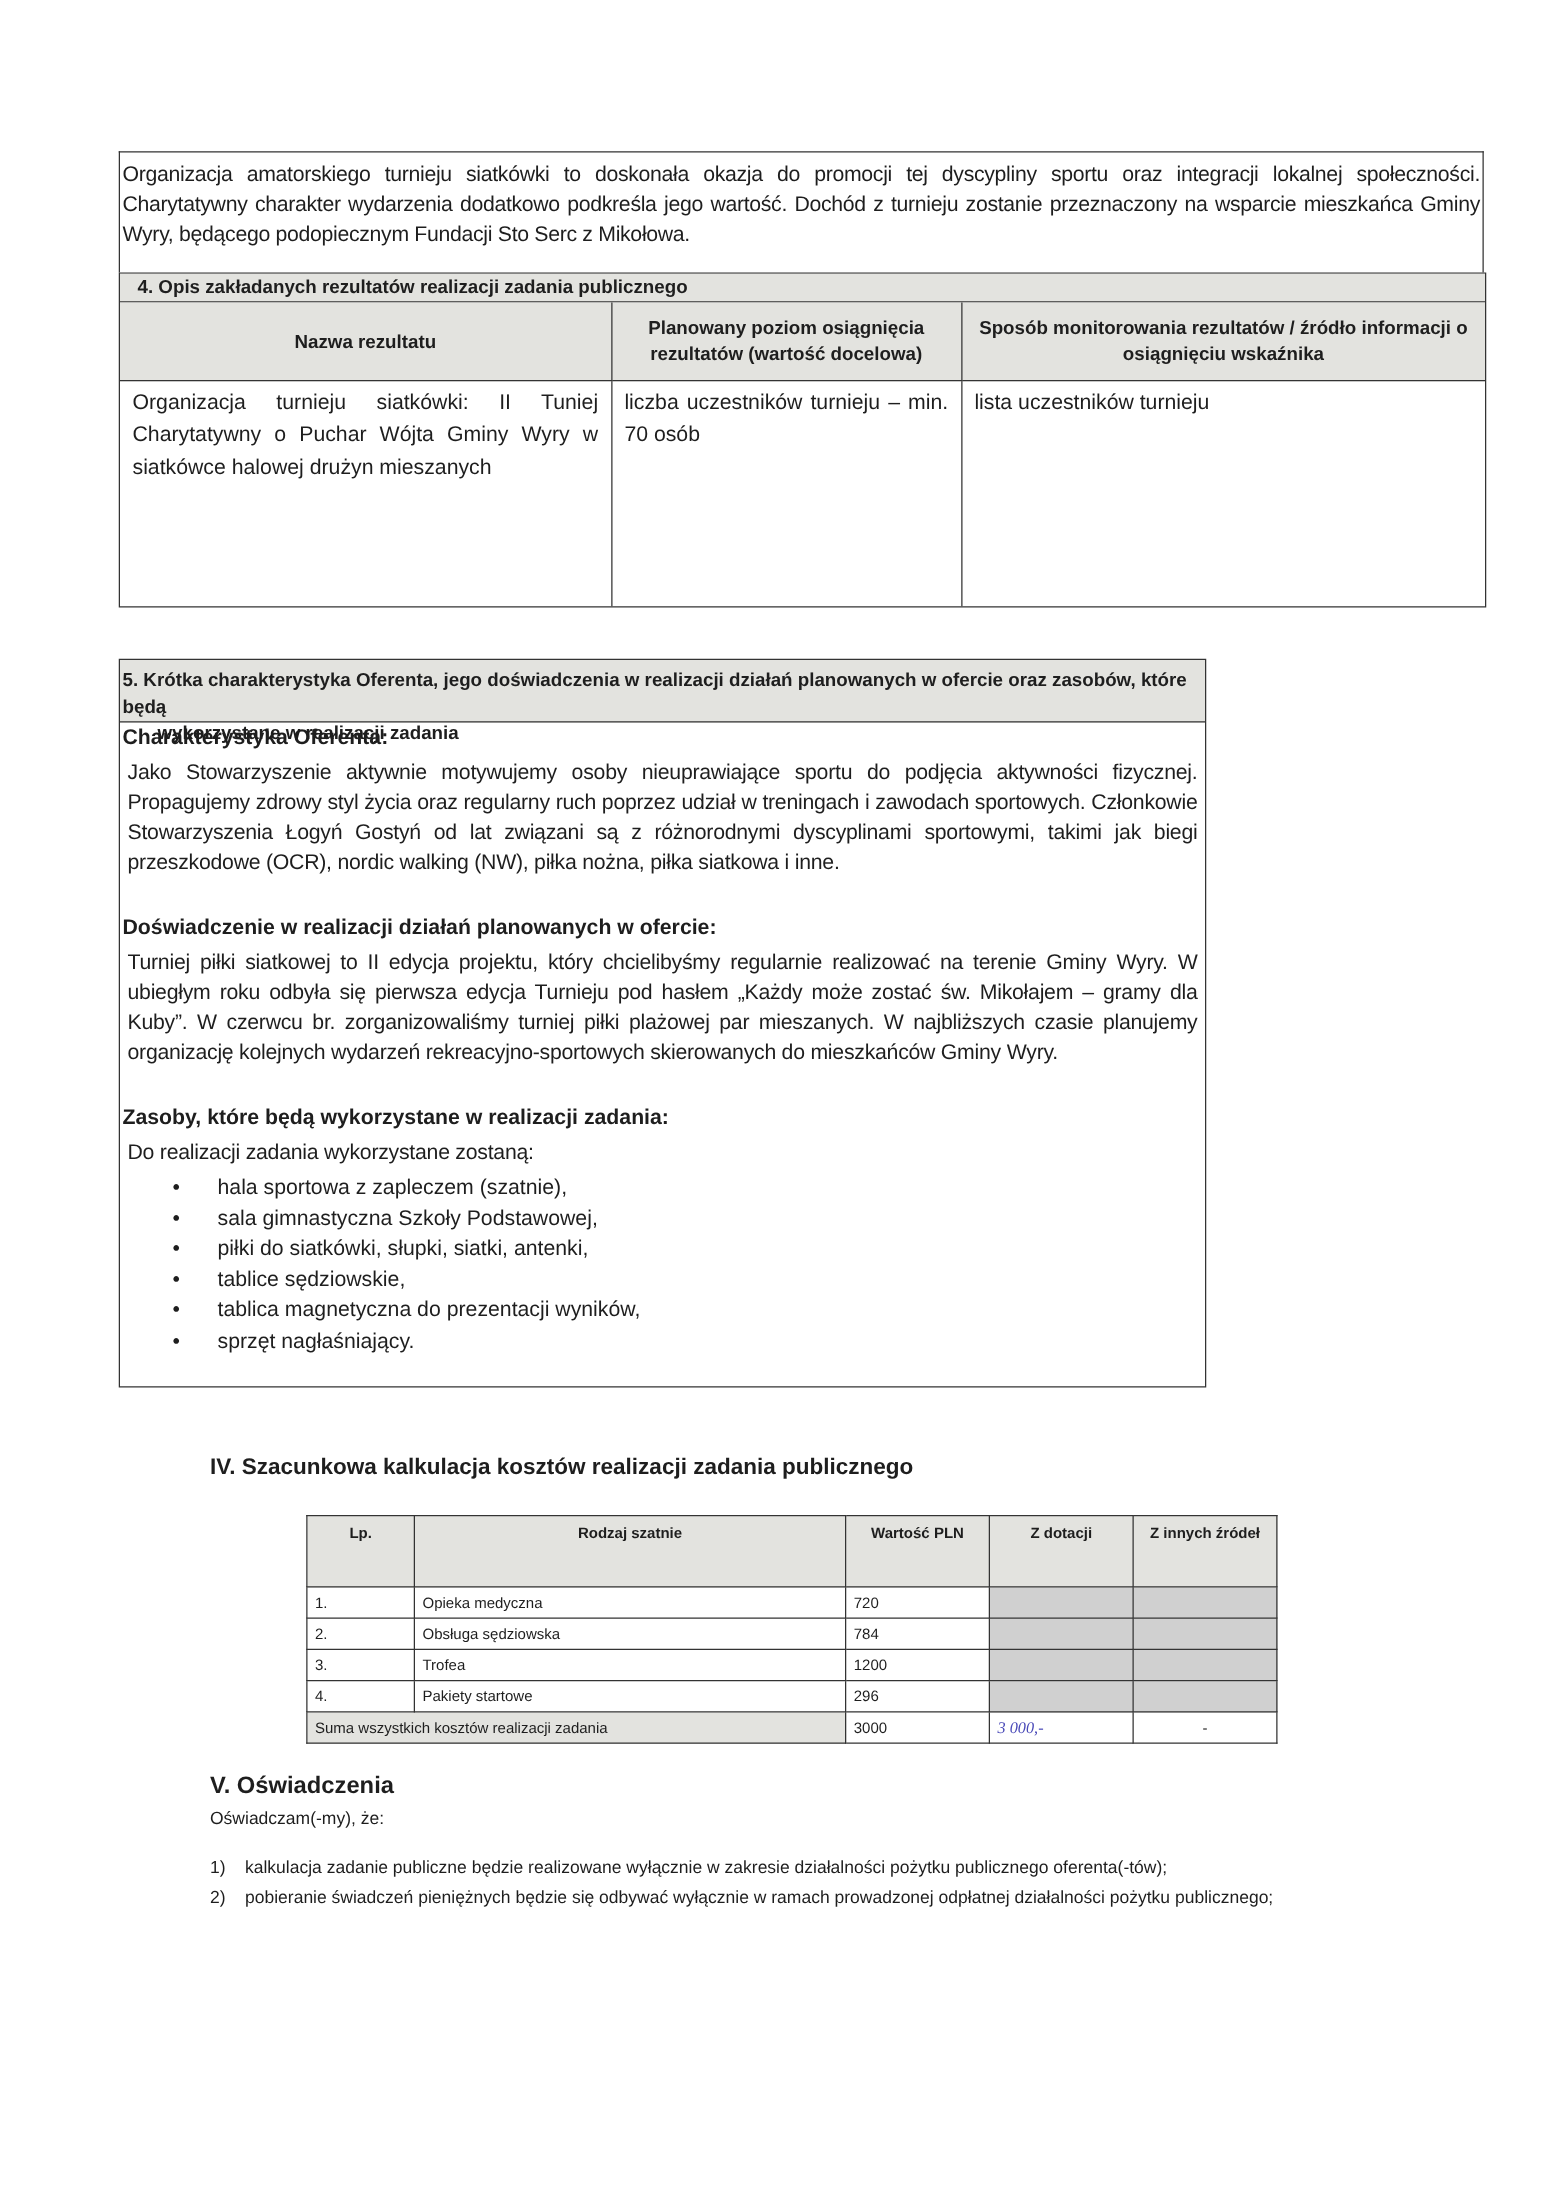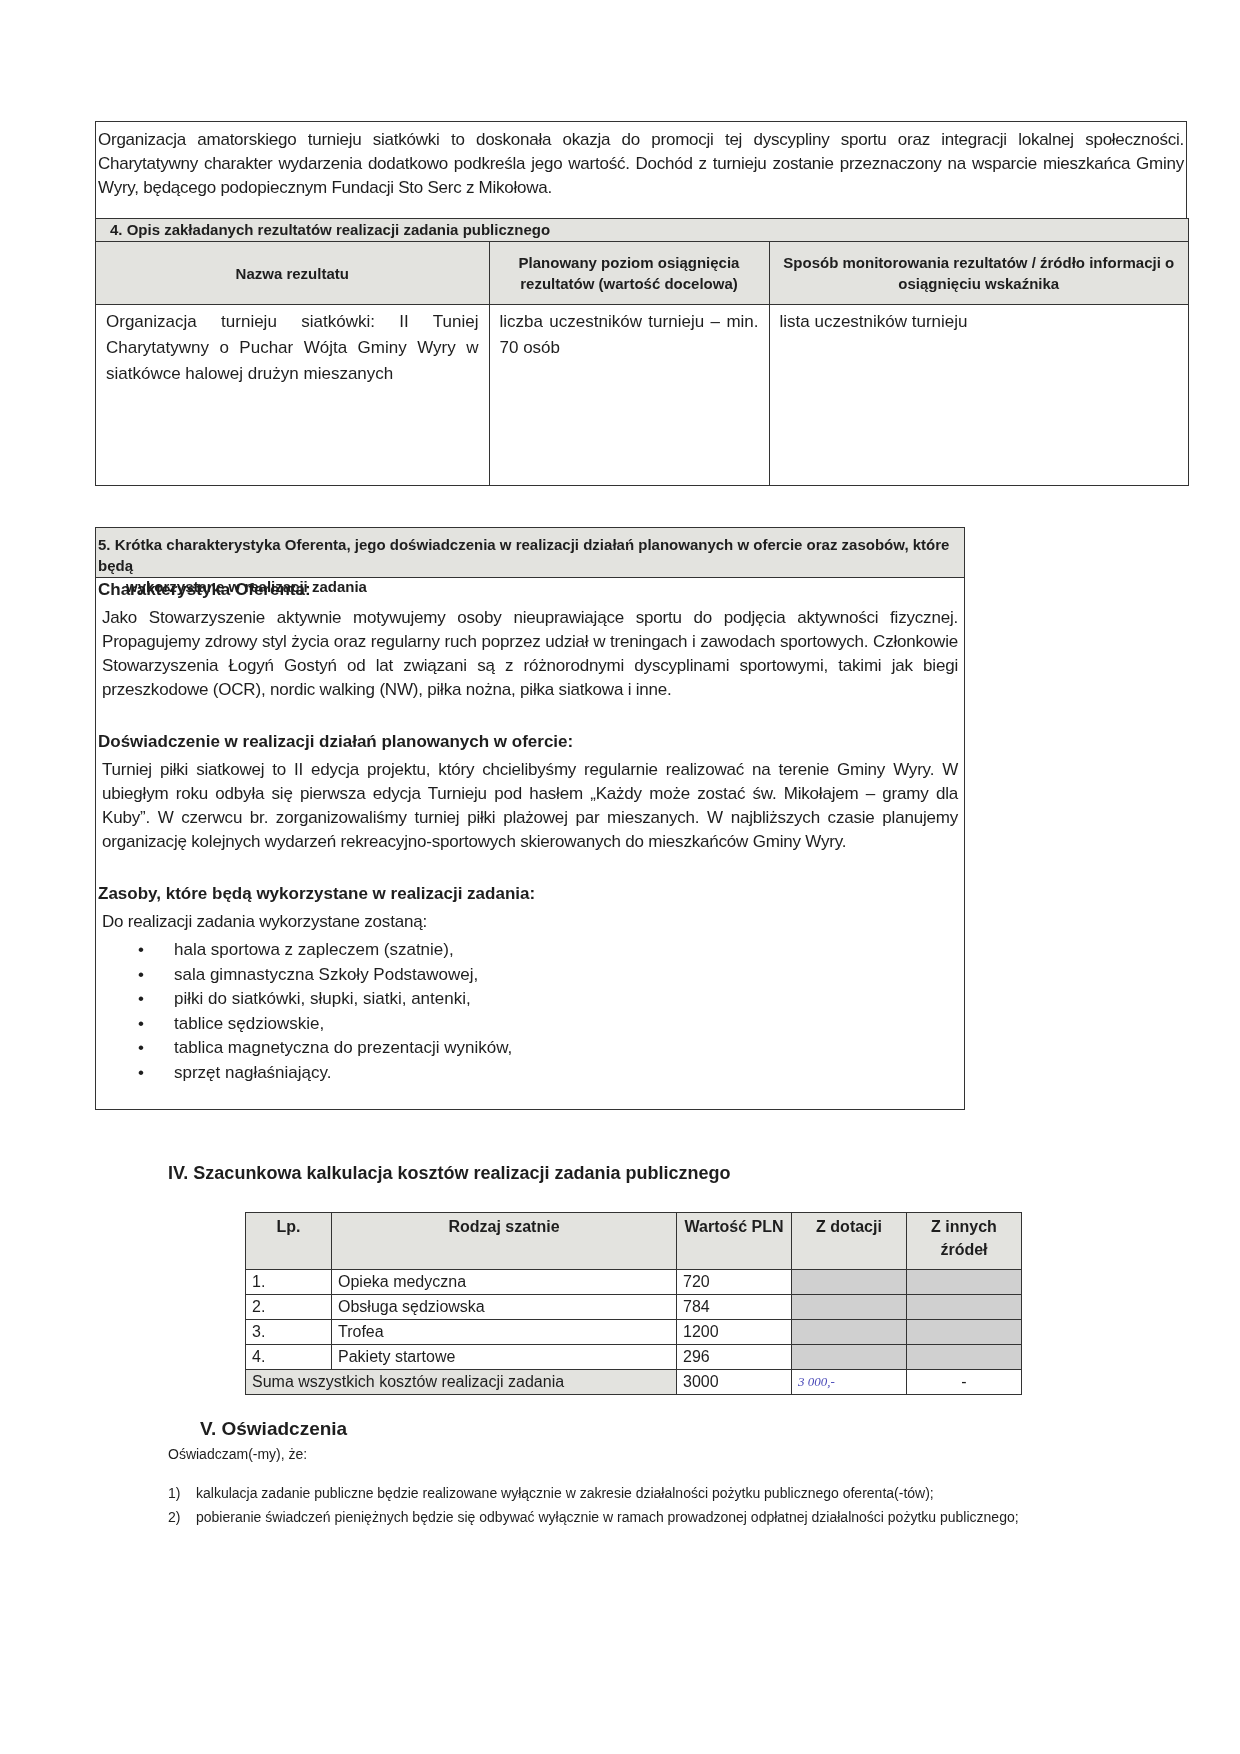--- a/index.html
+++ b/index.html
@@ -27,30 +27,30 @@
   #sec5 h4 { margin: 0; font-size: 17px; line-height: 24px; font-weight: bold; }
   #sec5 p { margin: 4px; font-size: 17px; line-height: 24px; text-align: justify; letter-spacing: -0.2px; }
   #sec5 .gap { height: 24px; }
   #sec5 ul { margin: 0; padding: 0; list-style: none; }
   #sec5 li { font-size: 17px; line-height: 24.5px; position: relative; padding-left: 76px; }
   #sec5 li .bullet { position: absolute; left: 40px; top: 0; }
 
   
   #sec-iv-title { left: 168px; top: 1163px; font-size: 18px; font-weight: bold; }
   #cost-table { left: 245px; top: 1212px; border-collapse: collapse; table-layout: fixed; }
-  #cost-table td, #cost-table th { border: 1.5px solid #333; font-size: 16px; padding: 0 6px; }
+  #cost-table td, #cost-table th { border: 1.5px solid #333; font-size: 12px; padding: 0 6px; }
   #cost-table th { background: #e3e3df; height: 54px; font-weight: bold; vertical-align: top; line-height: 23px; padding-top: 2px; }
   #cost-table td { height: 24px; line-height: 24px; }
   #cost-table .grey { background: #d0d0d0; }
   #cost-table .sum-label { background: #e3e3df; }
   #cost-table .hand { color: #4a4ab8; font-family: Liberation Serif, serif; font-style: italic; font-size: 13px; }
   #cost-table .center { text-align: center; }
 
   
-  #sec-v-title { left: 168px; top: 1418px; font-size: 19px; font-weight: bold; margin-left: 32px; }
+  #sec-v-title { left: 168px; top: 1418px; font-size: 19px; font-weight: bold; }
   #sec-v-intro { left: 168px; top: 1446px; font-size: 14px; }
   #sec-v-list { left: 168px; top: 1483px; width: 932px; margin: 0; padding: 0; list-style: none; }
   #sec-v-list li { font-size: 14px; line-height: 21px; position: relative; padding-left: 28px; margin-bottom: 3px; text-align: justify; }
   #sec-v-list li .num { position: absolute; left: 0; top: 0; }
 </style>
 </head>
 <body>
 
 <div id="box-top" class="abs">
   <p>Organizacja amatorskiego turnieju siatkówki to doskonała okazja do promocji tej dyscypliny sportu oraz integracji lokalnej społeczności. Charytatywny charakter wydarzenia dodatkowo podkreśla jego wartość. Dochód z turnieju zostanie przeznaczony na wsparcie mieszkańca Gminy Wyry, będącego podopiecznym Fundacji Sto Serc z Mikołowa.</p>

